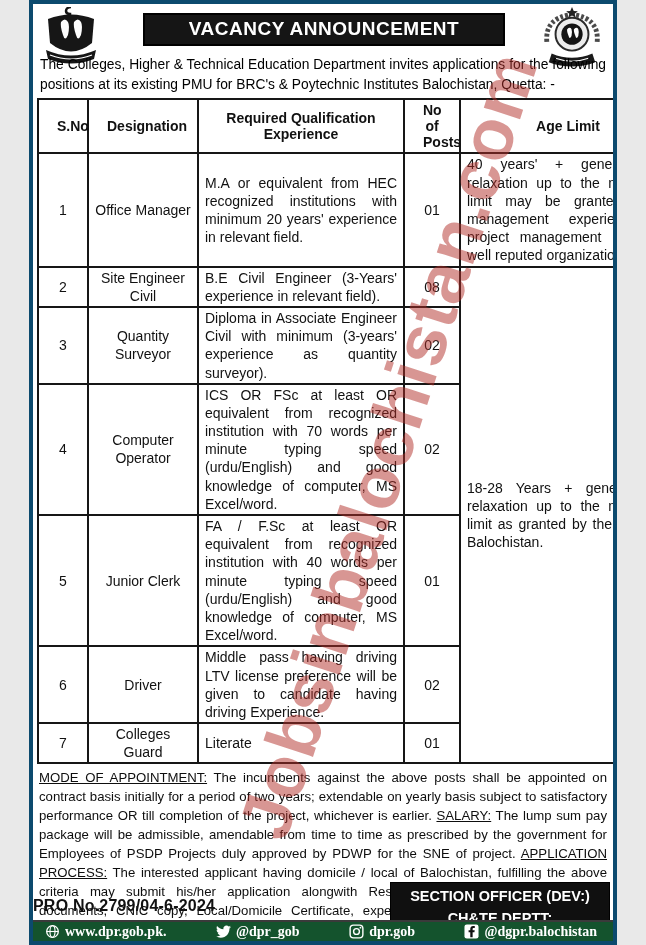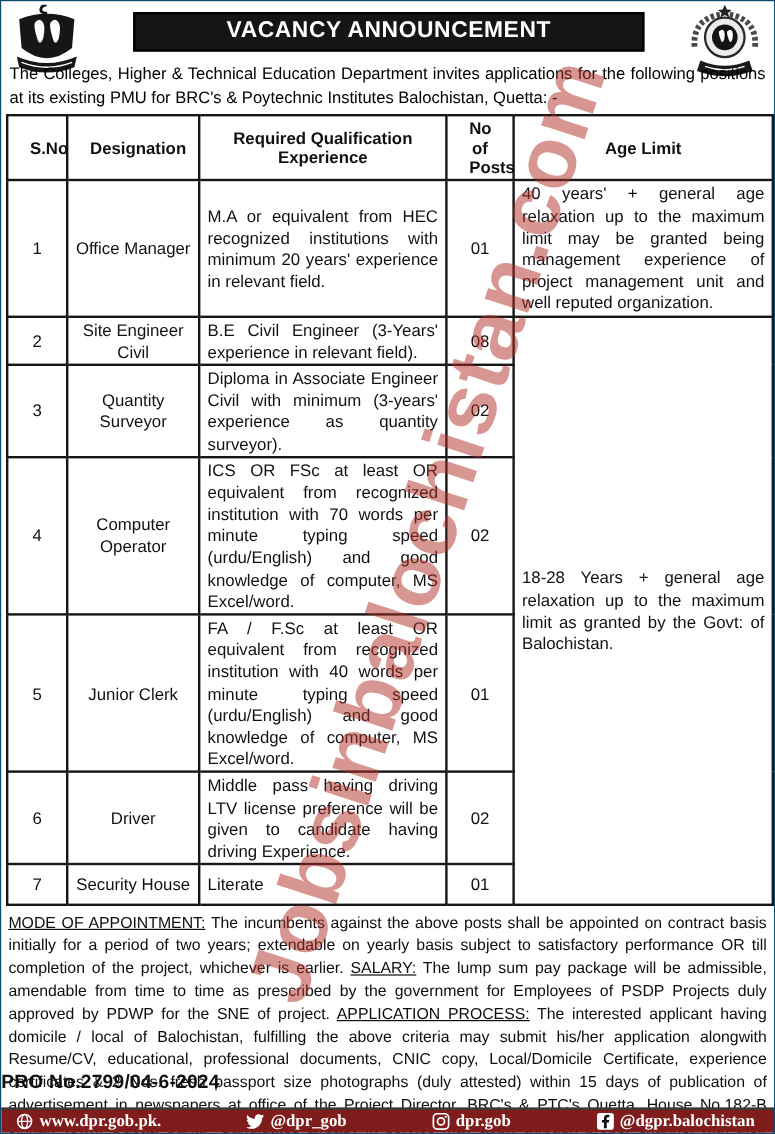--- a/index.html
+++ b/index.html
@@ -1,20 +1,20 @@
 <!DOCTYPE html>
 <html><head>
 <meta charset="utf-8">
 <style>
   html,body{margin:0;padding:0;background:#e9e9e9;}
   .page{
-    position:relative;width:646px;height:945px;margin:0 auto;
+    position:relative;width:588px;height:945px;margin:0 auto;
     background:#fff;overflow:hidden;color:#111;
     font-family:"Liberation Sans",sans-serif;
-    border:1px solid #0c4a6e;box-sizing:border-box;
+    border:4px solid #0c4a6e;box-sizing:border-box;
   }
   
   .header{display:flex;align-items:flex-start;padding:3px 8px 0 10px;height:45px;}
   .logo{flex:0 0 auto;}
   .title-box{
     flex:1;margin:6px 34px 0 44px;background:#151515;color:#fff;
     border:2px solid #000;text-align:center;font-weight:bold;
     font-size:19px;letter-spacing:.5px;padding:3px 0 4px;
   }
   .intro{padding:3px 7px 2px;font-size:13.8px;line-height:1.42;text-align:justify;color:#000000;}
@@ -31,21 +31,21 @@
   .details{margin:4px 6px 0;font-size:13.2px;line-height:19px;text-align:justify;color:#0e0e0e;}
   .plabel{font-weight:normal;text-decoration:underline;}
   
   .pro{position:absolute;left:0;top:893px;font-size:16px;font-weight:bold;letter-spacing:.2px;z-index:4;}
   .officer-box{
     position:absolute;right:3px;top:878px;width:218px;z-index:4;
     background:#101010;color:#fff;text-align:center;font-weight:bold;
     font-size:14.5px;line-height:1.5;padding:3px 0;border:1px solid #000;
   }
   .social-bar{
-    position:absolute;left:0;right:0;bottom:0;height:19px;background:#7f1d1d;
+    position:absolute;left:0;right:0;bottom:0;height:19px;background:#14532d;
     border-top:2px solid #3a3a3a;display:flex;align-items:center;
     justify-content:space-between;padding:0 16px 0 12px;z-index:7;
     color:#fff;font-family:"Liberation Serif",serif;font-weight:bold;font-size:14px;
   }
   .social-item{display:flex;align-items:center;gap:5px;white-space:nowrap;}
   .social-item svg{display:block}
   
   .watermark{
     position:absolute;left:-95px;top:400px;width:900px;text-align:center;
     transform:rotate(-72deg);font-size:72px;font-weight:bold;white-space:nowrap;
@@ -142,32 +142,36 @@
       <td class="c">01</td>
     </tr>
     <tr class="r6">
       <td class="c">6</td>
       <td class="c">Driver</td>
       <td class="j">Middle pass having driving LTV license preference will be given to candidate having driving Experience.</td>
       <td class="c">02</td>
     </tr>
     <tr class="r7">
       <td class="c">7</td>
-      <td class="c">Security House</td>
+      <td class="c">Colleges Guard</td>
       <td>Literate</td>
       <td class="c">01</td>
     </tr>
   </tbody>
     </table>
 
   <div class="details">
     <span class="plabel">MODE OF APPOINTMENT:</span><span> The incumbents against the above posts shall be appointed on contract basis initially for a period of two years; extendable on yearly basis subject to satisfactory performance OR till completion of the project, whichever is earlier. </span><span class="plabel">SALARY:</span><span> The lump sum pay package will be admissible, amendable from time to time as prescribed by the government for Employees of PSDP Projects duly approved by PDWP for the SNE of project. </span><span class="plabel">APPLICATION PROCESS:</span><span> The interested applicant having domicile / local of Balochistan, fulfilling the above criteria may submit his/her application alongwith Resume/CV, educational, professional documents, CNIC copy, Local/Domicile Certificate, experience certificates &amp; 2 Nos. fresh passport size photographs (duly attested) within 15 days of publication of advertisement in newspapers at office of the Project Director, BRC's &amp; PTC's Quetta, House No.182-B Jinnah Town, Quetta Cantt:- Candidates already in service may apply through proper channel with their departmental NOC. The undersigned has the right to accept or reject any application without assigning any reason. No TA/DA admissible to the candidates for Test/Interview. Candidates must apply for each post separately.</span>
   </div>
 
   <div class="pro">PRO No.2799/04-6-2024</div>
+  <div class="officer-box">
+    <div>SECTION OFFICER (DEV:)</div>
+    <div>CH&amp;TE DEPTT:</div>
+  </div>
 
   <div class="social-bar">
     <div class="social-item">
       <span>
         <svg width="15" height="15" viewBox="0 0 16 16">
             <circle cx="8" cy="8" r="6.2" stroke="#fff" stroke-width="1.4" fill="none"></circle>
             <ellipse cx="8" cy="8" rx="2.7" ry="6.2" stroke="#fff" stroke-width="1.2" fill="none"></ellipse>
             <line x1="1.8" y1="8" x2="14.2" y2="8" stroke="#fff" stroke-width="1.2"></line>
           </svg>
       </span>

